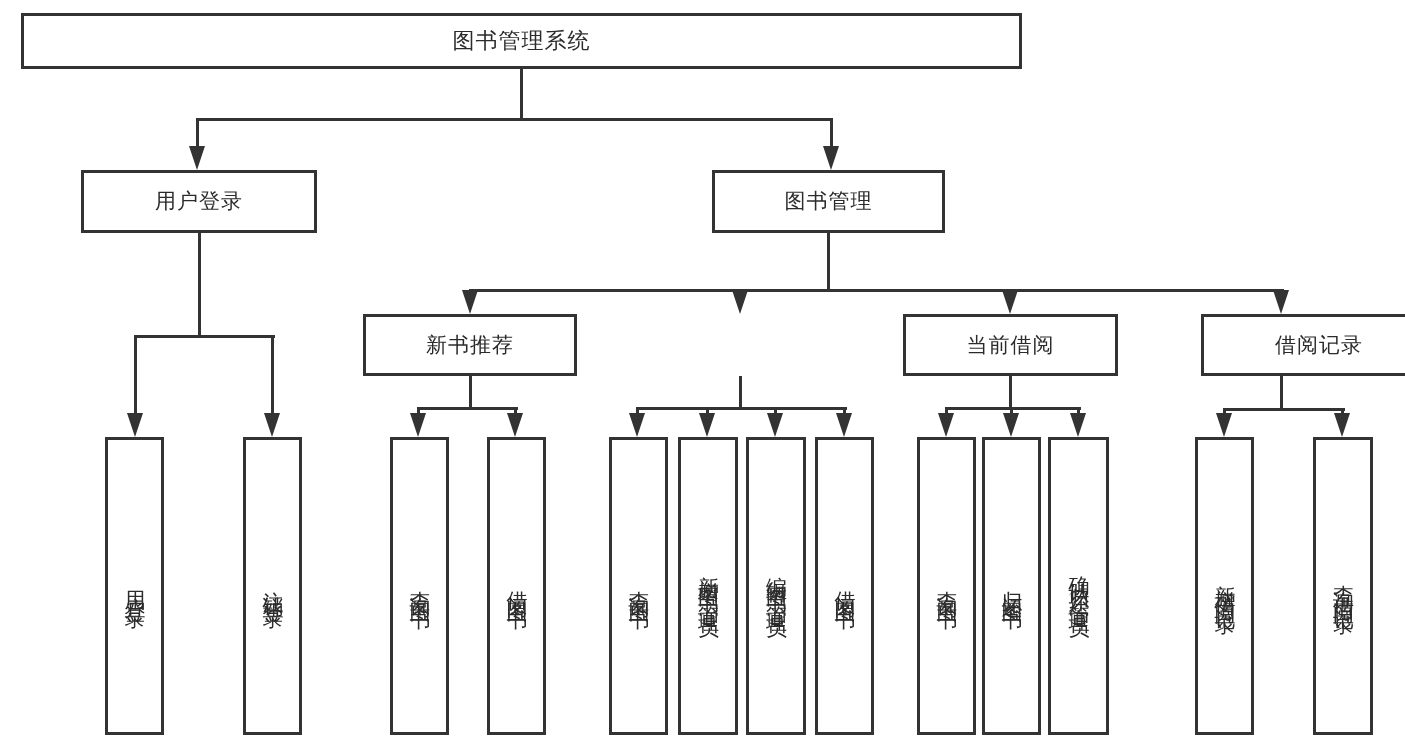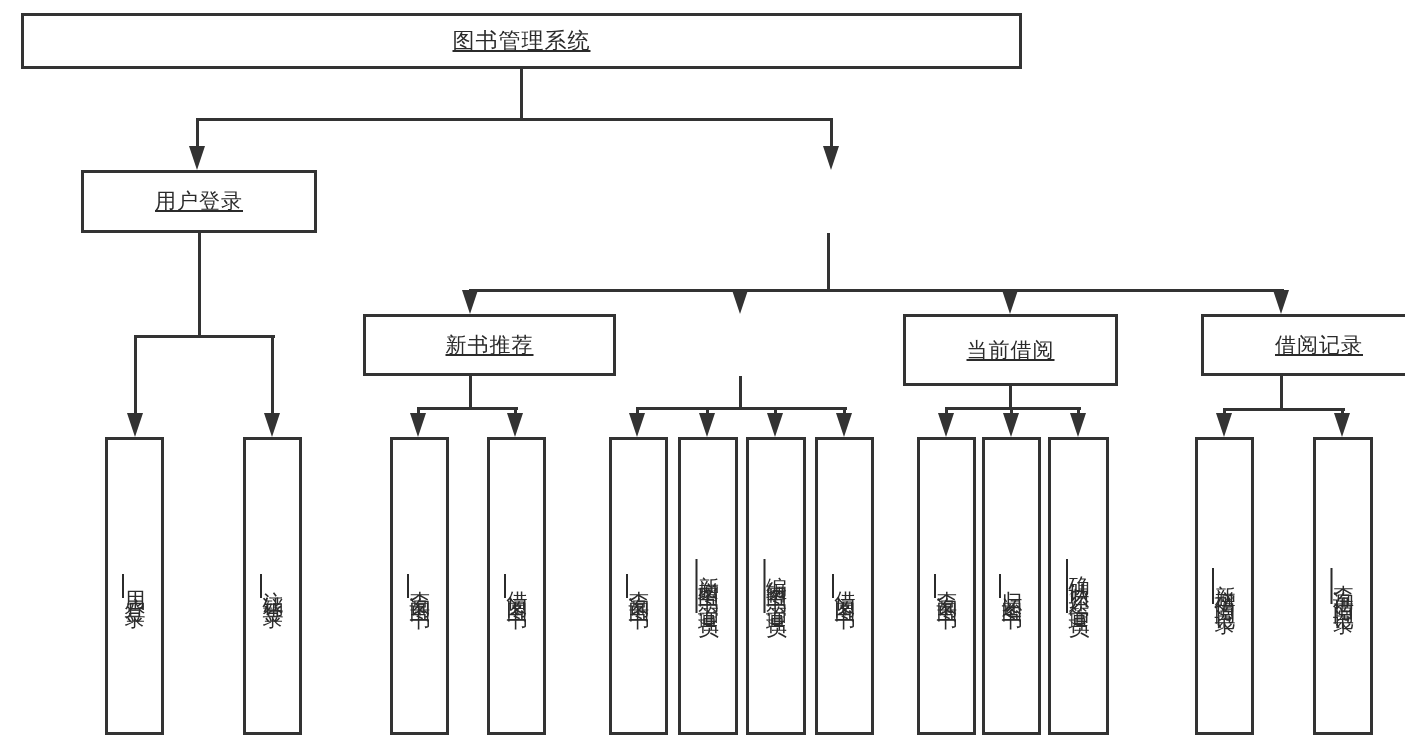--- a/index.html
+++ b/index.html
@@ -20,21 +20,20 @@
   }
   .box{
     position:absolute;
     box-sizing:border-box;
     border:3px solid var(--line);
     background:#fff;
     display:flex;
     align-items:center;
     justify-content:center;
     z-index:2;
-    text-decoration:underline;
   }
   .box.wide span{
     font-size:21px;
     letter-spacing:1px;
     white-space:nowrap;
     line-height:1;
   }
   .box.root span{font-size:22px;}
   .box.tall span{
     writing-mode:vertical-rl;
@@ -71,25 +70,28 @@
 
 <div id="stage">
 
   <div class="box wide root" style="left:21px;top:13px;width:1001px;height:56px">
     <span>图书管理系统</span>
   </div>
 
   <div class="box wide" style="left:81px;top:170px;width:236px;height:63px">
     <span>用户登录</span>
   </div>
+  <div class="box wide" style="left:712px;top:170px;width:233px;height:63px">
+    <span>图书管理</span>
+  </div>
 
-  <div class="box wide" style="left:363px;top:314px;width:253px;height:62px">
+  <div class="box wide" style="left:363px;top:314px;width:214px;height:62px">
     <span>新书推荐</span>
   </div>
-  <div class="box wide" style="left:903px;top:314px;width:215px;height:72px">
+  <div class="box wide" style="left:903px;top:314px;width:215px;height:62px">
     <span>当前借阅</span>
   </div>
   <div class="box wide" style="left:1201px;top:314px;width:236px;height:62px">
     <span>借阅记录</span>
   </div>
 
   <div class="box tall" style="left:105px;top:437px;width:59px;height:298px">
     <span>用户登录</span>
   </div>
   <div class="box tall" style="left:243px;top:437px;width:59px;height:298px">

